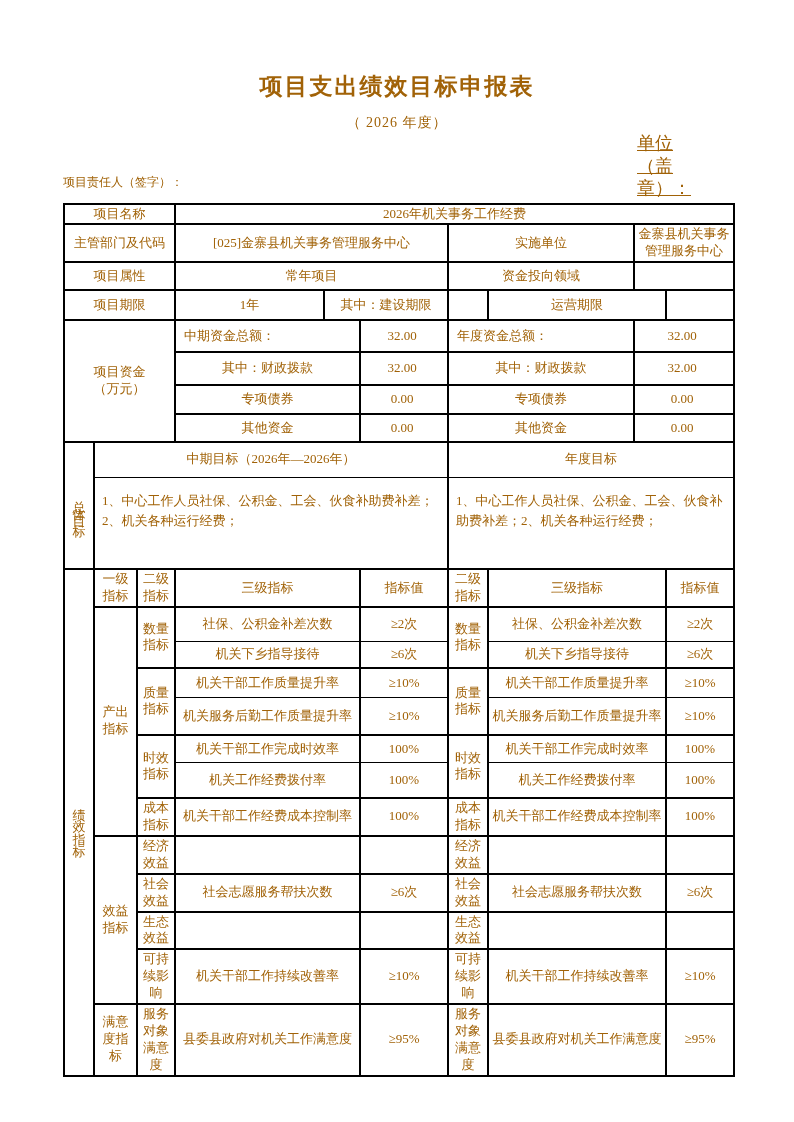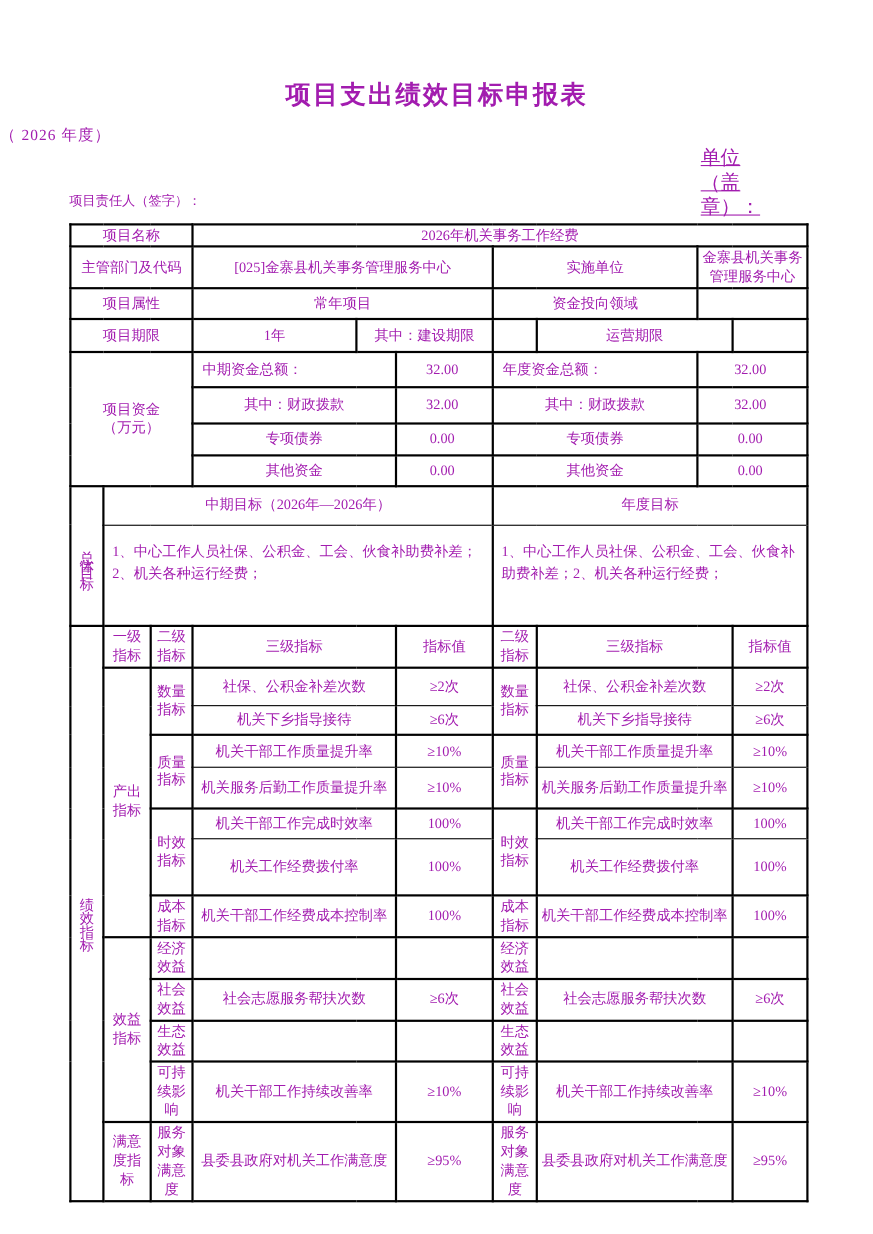--- a/index.html
+++ b/index.html
@@ -1,29 +1,29 @@
 <!DOCTYPE html>
 <html><head>
 <meta charset="utf-8">
 <style>
   * { box-sizing: border-box; }
   html, body { margin: 0; padding: 0; background: #ffffff; }
   .page {
     width: 794px; height: 1122px; position: relative;
-    background: #ffffff; color: #a21caf;
+    background: #ffffff; color: #a16207;
     font-family: "Liberation Serif", "DejaVu Serif", serif;
     overflow: hidden;
   }
   .doc-title {
     margin: 0; padding-top: 71px; text-align: center;
     font-family: "Liberation Sans", "DejaVu Sans", sans-serif;
     font-size: 23px; font-weight: bold; letter-spacing: 2px;
   }
   .doc-subtitle {
-    margin-top: 12px; 
+    margin-top: 12px; text-align: center;
     font-size: 14px; letter-spacing: 1px;
   }
   .header-row {
     display: flex; justify-content: space-between; align-items: flex-end;
     margin: 0 61px 3px 63px;
   }
   .signer-label { font-size: 12px; margin-bottom: 9px; }
   .unit-label { font-size: 18px; width: 63px; margin-right: 33px; line-height: 1.25; word-break: break-all; text-decoration: underline; }
 
   table.form {
@@ -195,21 +195,21 @@
     </tr>
 
     <tr style="height:28px">
       <td rowspan="2">时效指标</td>
       <td colspan="2" class="tb">机关干部工作完成时效率</td>
       <td class="tb">100%</td>
       <td rowspan="2">时效指标</td>
       <td colspan="2" class="tb">机关干部工作完成时效率</td>
       <td class="tb">100%</td>
     </tr>
-    <tr style="height:51px">
+    <tr style="height:35px">
       <td colspan="2" class="tt">机关工作经费拨付率</td>
       <td class="tt">100%</td>
       <td colspan="2" class="tt">机关工作经费拨付率</td>
       <td class="tt">100%</td>
     </tr>
 
     <tr style="height:32px">
       <td>成本指标</td>
       <td colspan="2">机关干部工作经费成本控制率</td>
       <td>100%</td>

